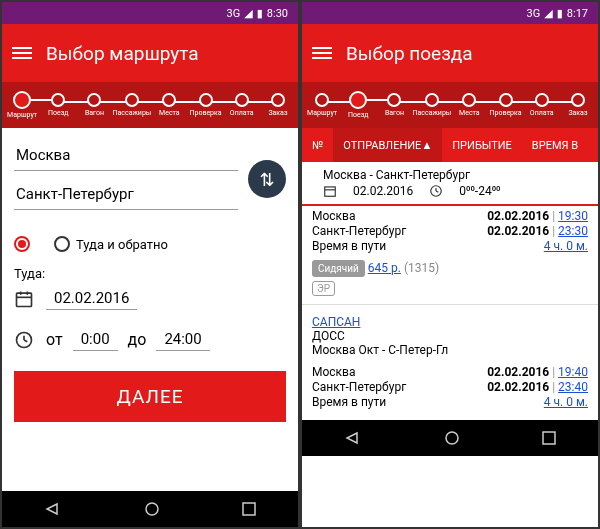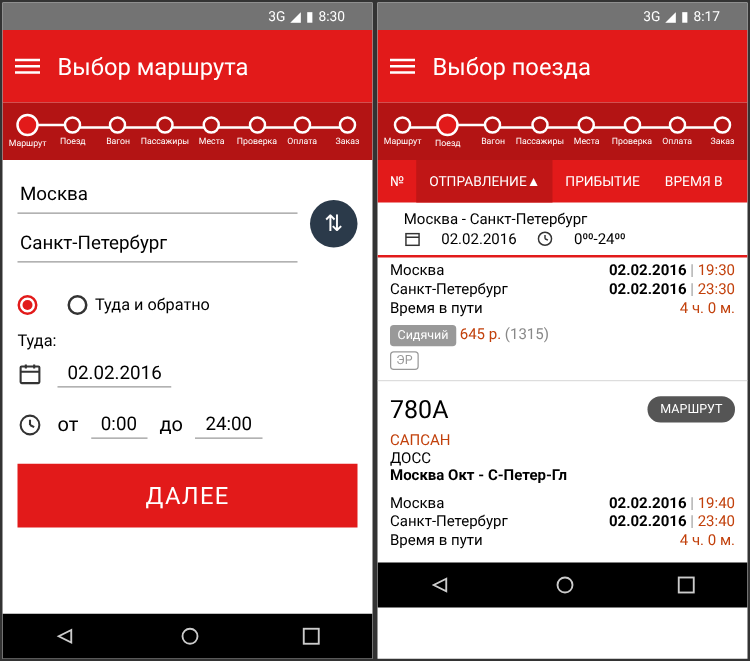--- a/index.html
+++ b/index.html
@@ -1,18 +1,18 @@
 <!DOCTYPE html>
 <html><head>
 <meta charset="utf-8">
 <style>
 * { margin: 0; padding: 0; box-sizing: border-box; font-family: Roboto, Arial, sans-serif; }
 body { background: #333; display: flex; gap: 4px; padding: 2px; width: 600px; height: 529px; }
 .phone { width: 296px; height: 525px; background: #fff; display: flex; flex-direction: column; overflow: hidden; }
-.statusbar { background: #737373; color: #fff; height: 22px; display: flex; justify-content: flex-end; align-items: center; padding: 0 22px; font-size: 11px; gap: 4px; }
+.statusbar { background: #701a75; color: #fff; height: 22px; display: flex; justify-content: flex-end; align-items: center; padding: 0 10px; font-size: 11px; gap: 4px; }
 .statusbar .sig { display: inline-block; }
 .header { background: #e21a1a; color: #fff; height: 58px; display: flex; align-items: center; padding: 0 10px; font-size: 19px; }
 .hamburger { width: 20px; margin-right: 14px; cursor: pointer; }
 .hamburger div { height: 2px; background: #fff; margin: 3px 0; }
 .steps { background: #b31414; height: 46px; display: flex; align-items: center; padding: 0 2px; }
 .step { flex: 1; text-align: center; position: relative; }
 .step-circle { width: 14px; height: 14px; border-radius: 50%; border: 2px solid #fff; margin: 0 auto 2px; background: #b31414; }
 .step-circle.active { background: #e21a1a; width: 18px; height: 18px; }
 .step-label { color: #fff; font-size: 7px; }
 .step-line { position: absolute; top: 8px; left: 50%; width: 100%; height: 2px; background: #fff; z-index: 0; }
@@ -36,21 +36,21 @@
 .navbar { background: #000; height: 36px; display: flex; justify-content: space-around; align-items: center; color: #fff; }
 .nav-btn { opacity: 0.8; cursor: pointer; }
 
 .sortbar { background: #e21a1a; color: #fff; height: 34px; display: flex; align-items: center; font-size: 11px; }
 .sort-item { padding: 0 10px; height: 100%; display: flex; align-items: center; }
 .sort-item.active { background: #c01616; }
 .filter-row { padding: 6px 21px; font-size: 12px; border-bottom: 2px solid #e21a1a; }
 .filter-sub { display: flex; gap: 16px; align-items: center; margin-top: 2px; font-size: 12px; }
 .card-partial { padding: 2px 10px 8px; font-size: 12px; }
 .trow { display: flex; justify-content: space-between; margin: 1px 0; }
-.red { color: #c2410c; }
+.red { color: #1d4ed8; text-decoration: underline; }
 .gray { color: #888; }
 .seat-badge { display: inline-block; background: #999; color: #fff; padding: 3px 6px; border-radius: 3px; font-size: 10px; margin-top: 6px; }
 .ep-badge { display: inline-block; border: 1px solid #999; color: #999; padding: 1px 4px; border-radius: 3px; font-size: 10px; margin-top: 4px; }
 .card { padding: 10px; font-size: 12px; border-top: 1px solid #ddd; }
 .train-head { display: flex; justify-content: space-between; align-items: center; margin-bottom: 6px; }
 .train-num { font-size: 20px; }
 .route-btn { background: #555; color: #fff; border-radius: 12px; padding: 5px 10px; font-size: 10px; cursor: pointer; }
 .sep { color: #999; }
 svg { display: block; }
 </style>
@@ -275,27 +275,23 @@
         <span><b>02.02.2016</b> <span class="sep">|</span> <span class="red">23:30</span></span>
       </div>
     <div class="trow">
         <span>Время в пути</span>
         <span class="red">4 ч. 0 м.</span>
       </div>
     <div><span class="seat-badge">Сидячий</span> <span class="red">645 р.</span> <span class="gray">(1315)</span></div>
     <div><span class="ep-badge">ЭР</span></div>
   </div>
   <div class="card">
-    <div class="train-head">
-      <span class="train-num">780А</span>
-      <span class="route-btn">МАРШРУТ</span>
-    </div>
     <div class="red">САПСАН</div>
     <div>ДОСС</div>
-    <div style="margin-bottom:8px;font-weight:bold;">Москва Окт - С-Петер-Гл</div>
+    <div style="margin-bottom:8px;">Москва Окт - С-Петер-Гл</div>
     <div class="trow">
         <span>Москва</span>
         <span><b>02.02.2016</b> <span class="sep">|</span> <span class="red">19:40</span></span>
       </div>
     <div class="trow">
         <span>Санкт-Петербург</span>
         <span><b>02.02.2016</b> <span class="sep">|</span> <span class="red">23:40</span></span>
       </div>
     <div class="trow">
         <span>Время в пути</span>

